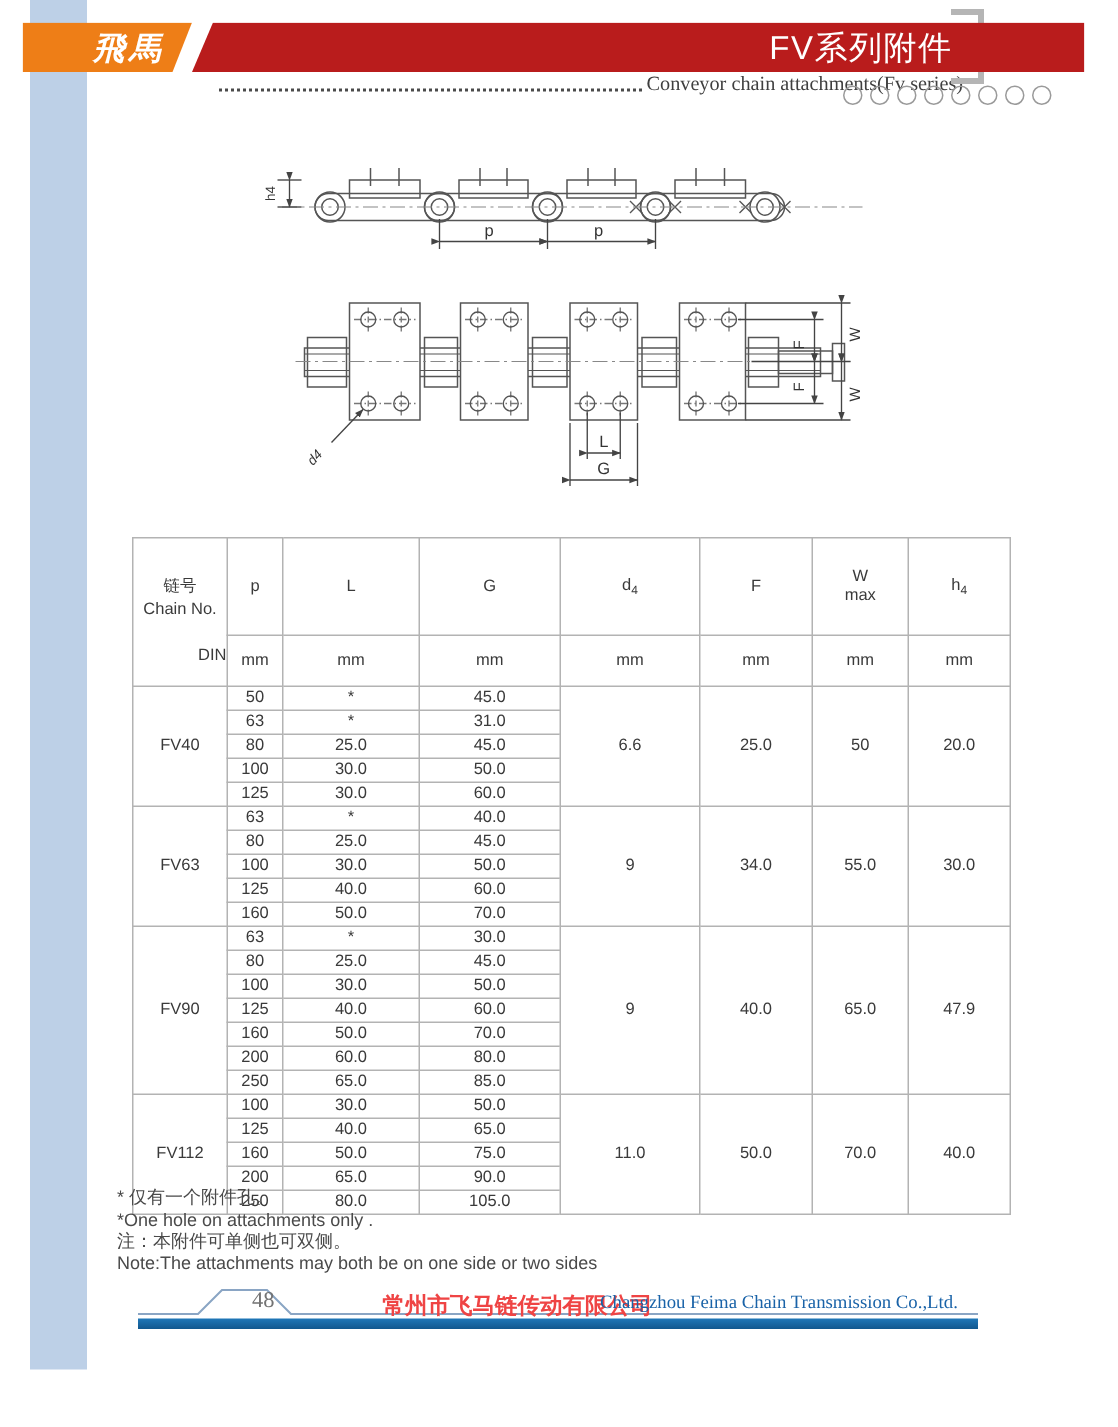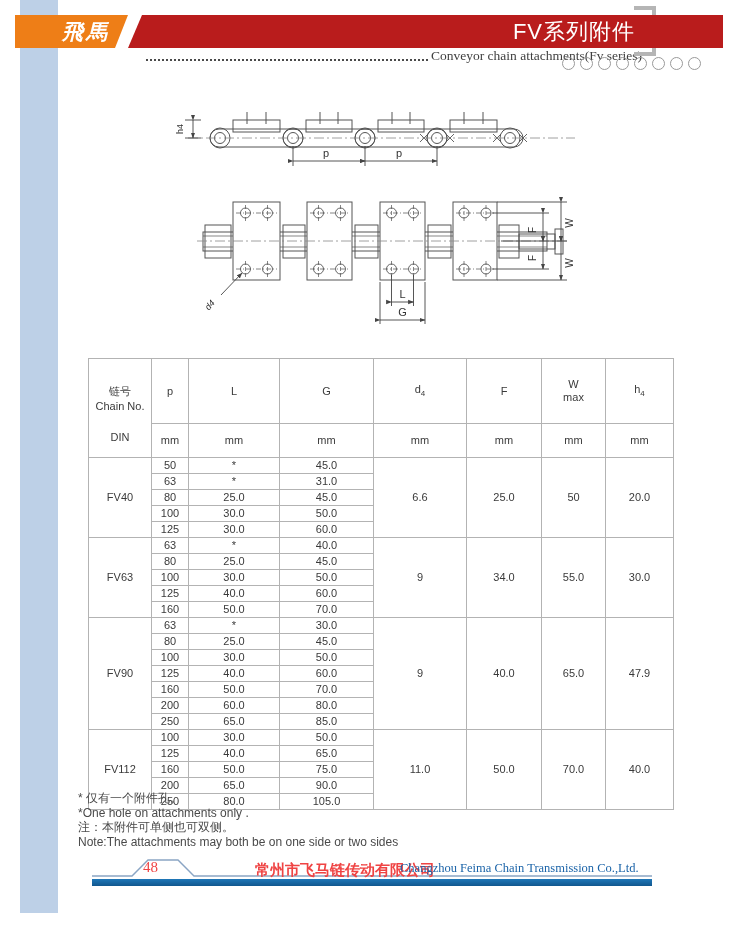--- a/index.html
+++ b/index.html
@@ -27,31 +27,31 @@
   .diag{position:absolute;}
   svg text{font-family:"Liberation Sans",sans-serif;fill:#333;}
   
   table.spec{position:absolute;left:88px;top:358px;width:585px;border-collapse:collapse;table-layout:fixed;}
   table.spec th,table.spec td{border:1px solid #b3b3b3;text-align:center;vertical-align:middle;
         font-size:11px;font-weight:normal;color:#3a3a3a;padding:0;}
   table.spec td{height:15px;line-height:13px;}
   tr.hdr1 th{height:64px;}
   tr.hdr2 td{height:33px;}
   .chaincell{line-height:15px;margin-top:12px;}
-  .chaincell .din{margin-top:16px;}
+  .chaincell .din{margin-top:16px;text-align:right;}
   .wmax{line-height:13px;}
   sub{font-size:8px;}
   
   .notes{position:absolute;left:78px;top:791px;font-size:12px;color:#4a4a4a;line-height:14.5px;}
   
   .foot-rule{position:absolute;left:92px;top:856px;}
   .foot-bar{position:absolute;left:92px;top:879px;width:560px;height:7px;
             background:linear-gradient(#1f77b8,#11578e);}
-  .pageno{position:absolute;left:143px;top:859px;width:40px;text-align:left;
-          font-family:"Liberation Serif",serif;font-size:15px;color:#ef4444;}
+  .pageno{position:absolute;left:143px;top:859px;width:40px;text-align:right;
+          font-family:"Liberation Serif",serif;font-size:15px;color:#737373;}
   .co-cn{position:absolute;left:255px;top:861px;font-size:15px;font-weight:bold;color:#ef4444;}
   .co-en{position:absolute;left:400px;top:861px;font-family:"Liberation Serif",serif;font-size:12.5px;color:#1a63a8;}
 </style>
 </head>
 <body>
 
 <div id="page">
 
   <div class="leftbar"></div>
 

